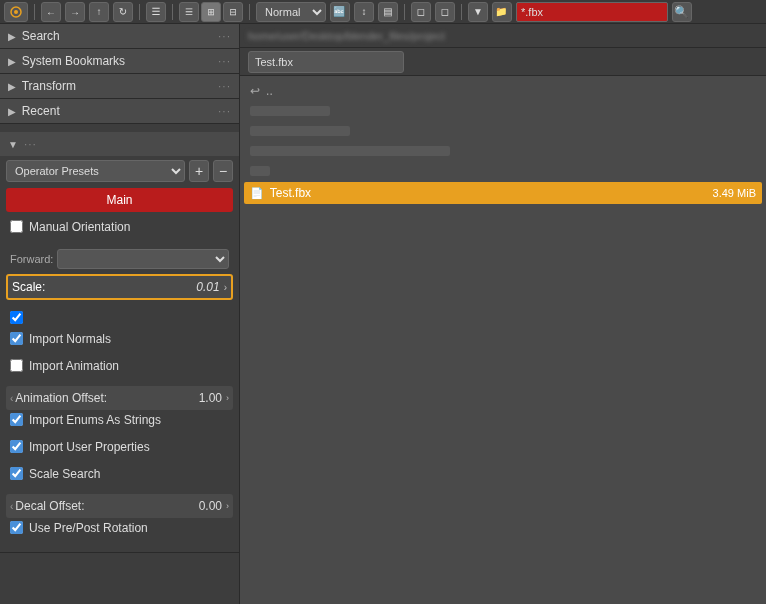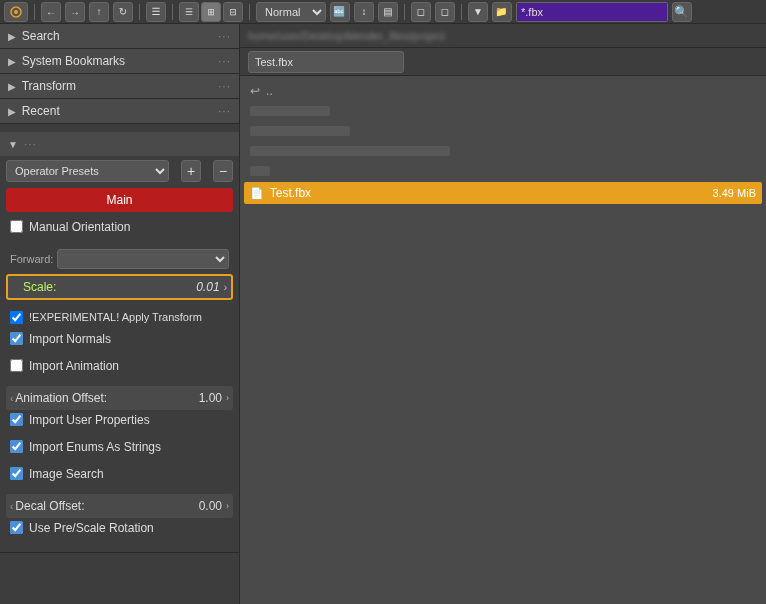--- a/index.html
+++ b/index.html
@@ -79,21 +79,21 @@
       border-radius: 3px;
       display: flex;
       align-items: center;
       justify-content: center;
       color: #ddd;
       font-size: 10px;
       cursor: pointer;
     }
     .fbx-input {
       height: 20px;
-      background: #4c1d95;
+      background: #b91c1c;
       border: 1px solid #666;
       border-radius: 2px;
       color: #ddd;
       font-size: 11px;
       padding: 4px 4px;
       min-width: 60px;
     }
     .search-btn {
       width: 20px;
       height: 20px;
@@ -149,21 +149,21 @@
     .sidebar-dots {
       color: #888;
       font-size: 10px;
       letter-spacing: 1px;
     }
 
     .operator-presets-row {
       display: flex;
       align-items: center;
       margin-bottom: 6px;
-      gap: 12px;
+      gap: 4px;
     }
     .operator-presets-select {
       flex: 1;
       height: 22px;
       background: #555;
       border: 1px solid #666;
       border-radius: 3px;
       color: #ddd;
       font-size: 11px;
       padding: 0 4px;
@@ -250,24 +250,23 @@
       align-items: center;
       height: 26px;
       padding: 0 4px;
       margin-bottom: 5px;
       border: 2px solid #e8a020;
       border-radius: 3px;
       background: #4a4a4a;
       position: relative;
     }
     .scale-label {
-      color: #bef264;
-      font-size: 12px;
-      flex: 1;
-      margin-left: 11px;
+      color: #ffffff;
+      font-size: 12px;
+      flex: 1;
     }
     .scale-value {
       color: #ddd;
       font-size: 12px;
       margin-right: 4px;
       font-style: italic;
     }
     .scale-arrow {
       color: #bbb;
       font-size: 10px;
@@ -537,21 +536,20 @@
 
 
         <div class="scale-row">
           <span class="scale-label">Scale:</span>
           <span class="scale-value">0.01</span>
           <span class="scale-arrow">›</span>
         </div>
 
         <div class="apply-transform-row">
           <input type="checkbox" class="apply-transform-checkbox" checked="" style="">
-          <span class="apply-transform-label">!EXPERIMENTAL! Apply Transform</span>
         </div>
 
         <div class="checkbox-row">
           <input type="checkbox" checked="" style="">
           <span class="checkbox-label">Import Normals</span>
         </div>
 
         <div class="checkbox-row">
           <input type="checkbox" style="">
           <span class="checkbox-label">Import Animation</span>
@@ -559,43 +557,43 @@
 
         <div class="slider-row">
           <span style="color:#999;font-size:10px;margin-right:2px;">‹</span>
           <span class="slider-label">Animation Offset:</span>
           <span class="slider-value">1.00</span>
           <span class="slider-arrows">›</span>
         </div>
 
         <div class="checkbox-row">
           <input type="checkbox" checked="" style="">
-          <span class="checkbox-label">Import User Properties</span>
+          <span class="checkbox-label">Import Enums As Strings</span>
         </div>
 
         <div class="checkbox-row">
           <input type="checkbox" checked="" style="">
-          <span class="checkbox-label">Import Enums As Strings</span>
+          <span class="checkbox-label">Import User Properties</span>
         </div>
 
         <div class="checkbox-row">
           <input type="checkbox" checked="" style="">
-          <span class="checkbox-label">Image Search</span>
+          <span class="checkbox-label">Scale Search</span>
         </div>
 
         <div class="slider-row">
           <span style="color:#999;font-size:10px;margin-right:2px;">‹</span>
           <span class="slider-label">Decal Offset:</span>
           <span class="slider-value">0.00</span>
           <span class="slider-arrows">›</span>
         </div>
 
         <div class="checkbox-row">
           <input type="checkbox" checked="" style="">
-          <span class="checkbox-label">Use Pre/Scale Rotation</span>
+          <span class="checkbox-label">Use Pre/Post Rotation</span>
         </div>
 
       </div>
     </div>
 
   </div>
 
   <div class="content-area">
 
     <div class="path-bar">

